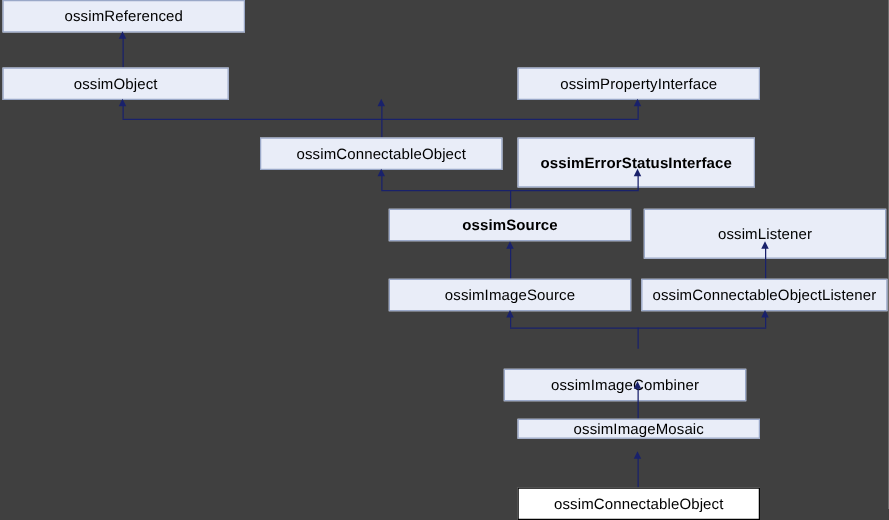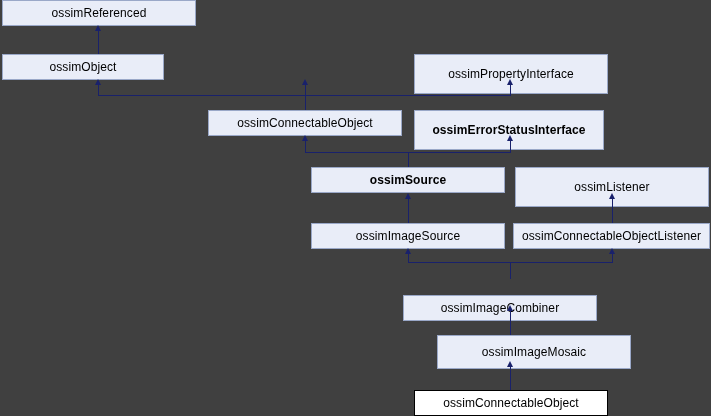--- a/index.html
+++ b/index.html
@@ -62,24 +62,24 @@
 
 <div id="diagram">
 
   <div class="class-node" style="left:2px; top:0px; width:194px; height:26px;">
     <span class="class-label">ossimReferenced</span>
   </div>
 
   <div class="edge-line edge-v" style="left:98px; top:30px; height:24px;"></div>
   <div class="arrowhead" style="left:95px; top:25px;"></div>
 
-  <div class="class-node" style="left:2px; top:54px; width:162px; height:26px;">
+  <div class="class-node" style="left:2px; top:54px; width:181px; height:26px;">
     <span class="class-label">ossimObject</span>
   </div>
-  <div class="class-node" style="left:414px; top:54px; width:194px; height:40px;">
+  <div class="class-node" style="left:414px; top:54px; width:194px; height:26px;">
     <span class="class-label">ossimPropertyInterface</span>
   </div>
 
   <div class="edge-line edge-h" style="left:98px; top:95px; width:413px;"></div>
   <div class="edge-line edge-v" style="left:98px; top:84px; height:11px;"></div>
   <div class="arrowhead" style="left:95px; top:79px;"></div>
   <div class="edge-line edge-v" style="left:305px; top:84px; height:26px;"></div>
   <div class="arrowhead" style="left:302px; top:79px;"></div>
   <div class="edge-line edge-v" style="left:510px; top:84px; height:11px;"></div>
   <div class="arrowhead" style="left:507px; top:79px;"></div>
@@ -125,21 +125,21 @@
   <div class="arrowhead" style="left:609px; top:248px;"></div>
   <div class="edge-line edge-v" style="left:510px; top:262px; height:17px;"></div>
 
   <div class="class-node" style="left:403px; top:279px; width:194px; height:26px;margin-top:16px;">
     <span class="class-label">ossimImageCombiner</span>
   </div>
 
   <div class="edge-line edge-v" style="left:510px; top:310px; height:25px;"></div>
   <div class="arrowhead" style="left:507px; top:305px;"></div>
 
-  <div class="class-node" style="left:437px; top:335px; width:194px; height:34px;">
+  <div class="class-node" style="left:414px; top:335px; width:194px; height:16px;">
     <span class="class-label">ossimImageMosaic</span>
   </div>
 
   <div class="edge-line edge-v" style="left:510px; top:366px; height:24px;"></div>
   <div class="arrowhead" style="left:507px; top:361px;"></div>
 
   <div class="class-node current" style="left:414px; top:390px; width:194px; height:26px;">
     <span class="class-label">ossimConnectableObject</span>
   </div>
 

